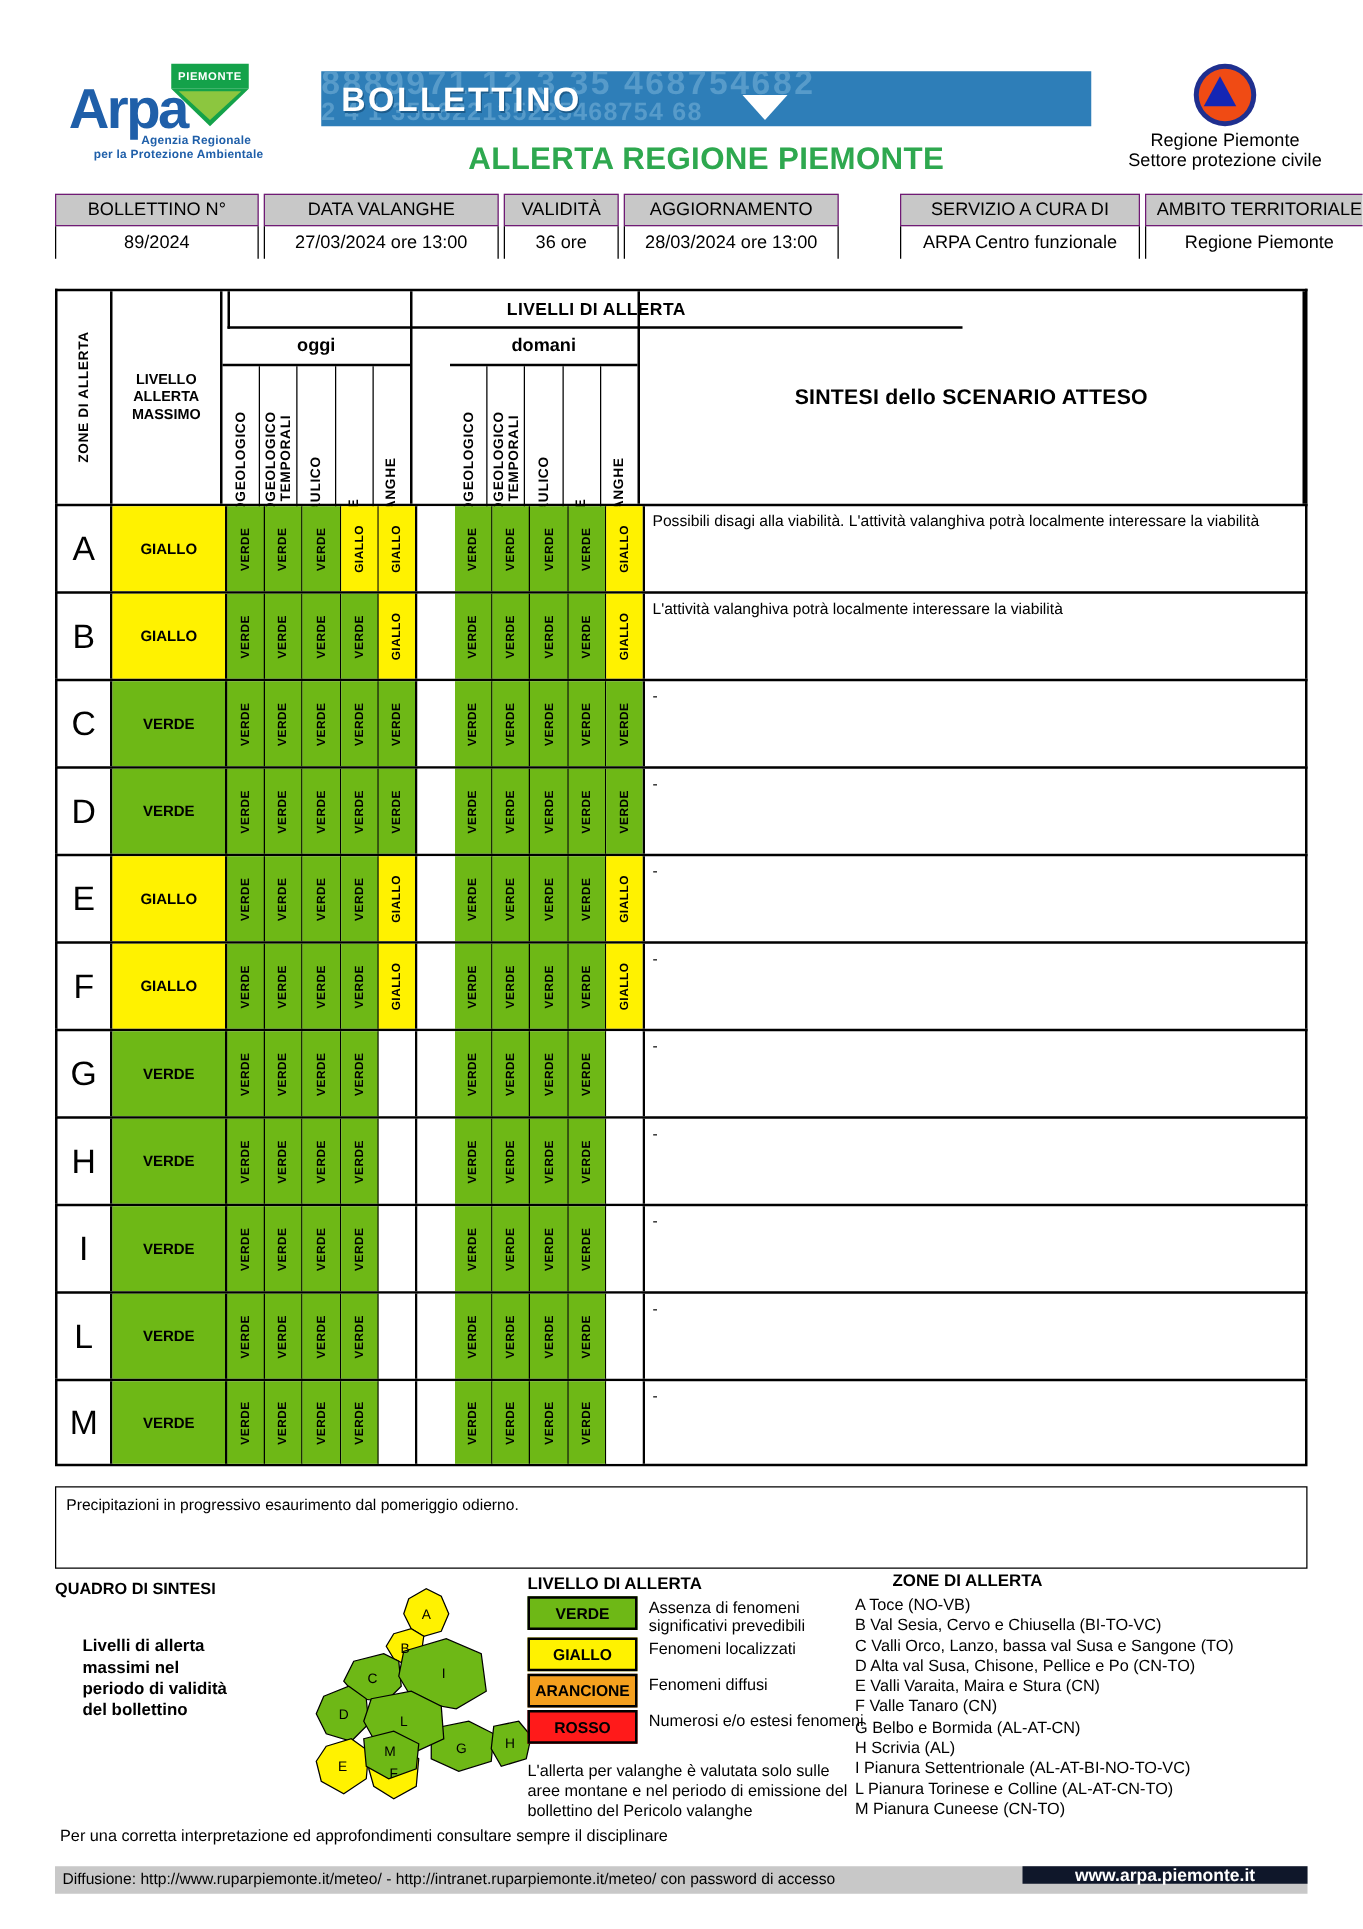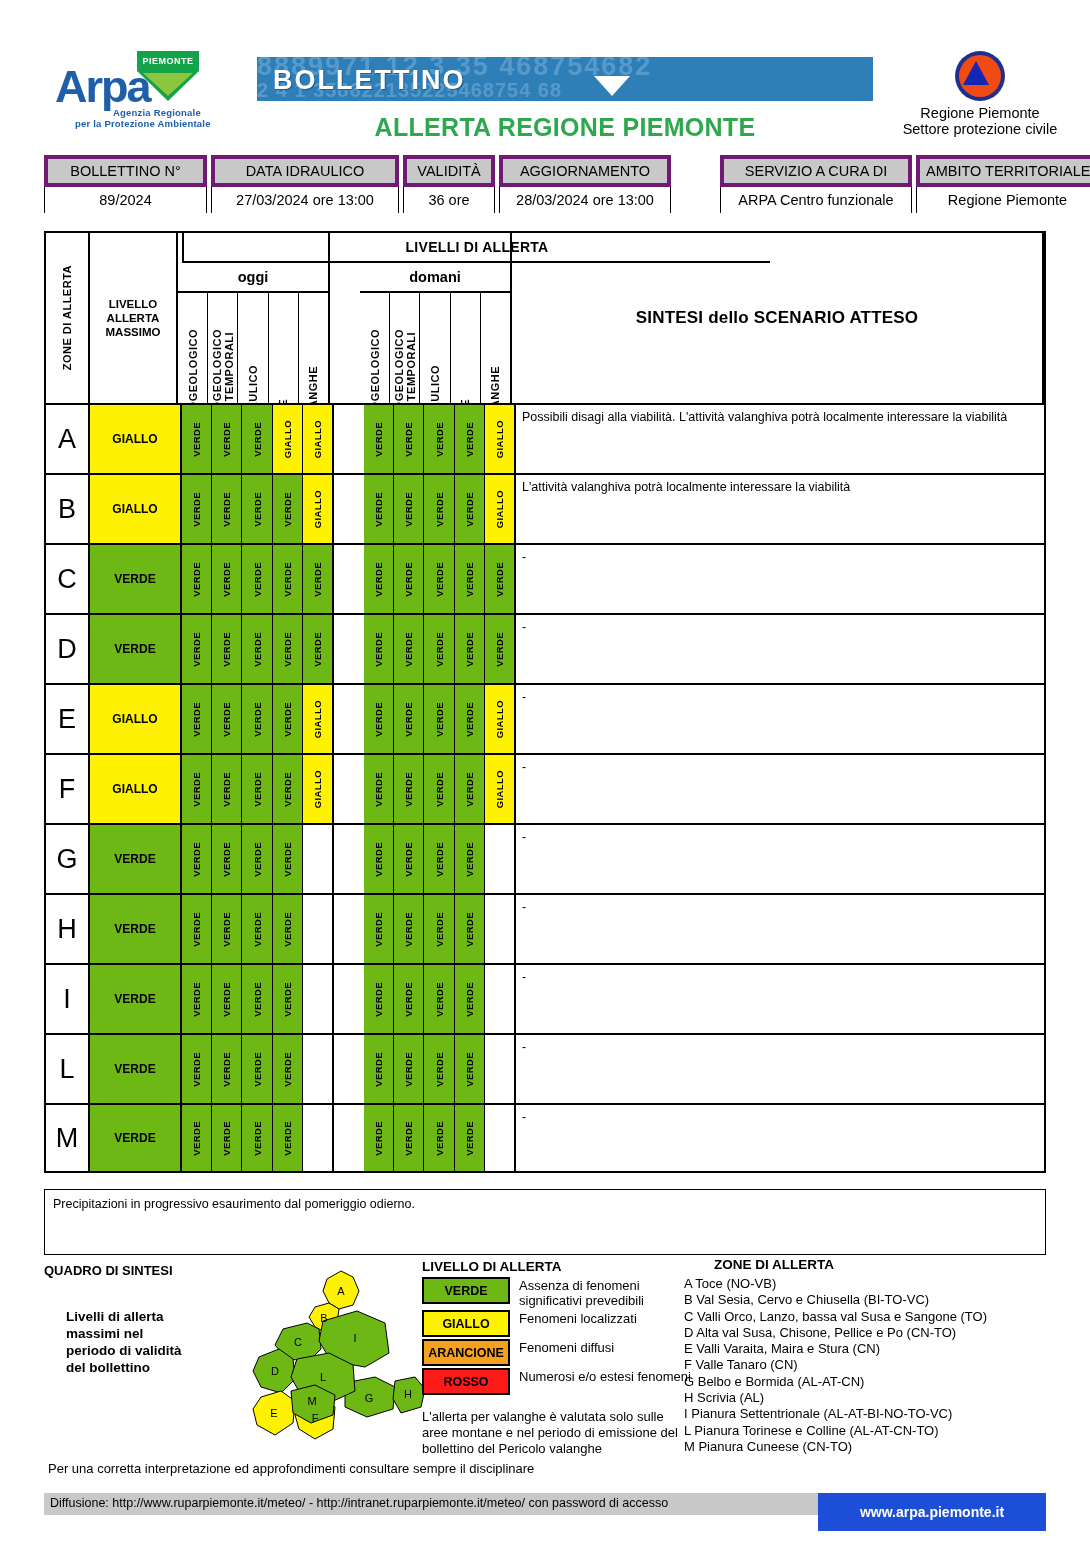--- a/index.html
+++ b/index.html
@@ -88,21 +88,21 @@
     border-left:13px solid transparent; border-right:13px solid transparent;
     border-bottom:24px solid #1426B4;
   }
   .pc-t1 { font-size:14.5px; margin-top:4px; }
   .pc-t2 { font-size:14.5px; }
 
   
   .meta { position:absolute; left:44px; top:142px; width:1002px; display:flex; gap:4px; }
   .meta-col { flex:0 0 auto; }
   .meta-head {
-    background:#C8C8C8; border:4px solid #701a75;
+    background:#C8C8C8; border:1px solid #701a75;
     font-size:14.5px; text-align:center; padding:4px 6px; white-space:nowrap;
   }
   .meta-val {
     font-size:14.5px; text-align:center; padding:5px 6px;
     border-left:1px solid #000; border-right:1px solid #000; white-space:nowrap;
   }
   .mc0 { width:163px; } .mc1 { width:188px; } .mc2 { width:92px; }
   .mc3 { width:172px; } .mc4 { width:192px;margin-left:45px; } .mc5 { width:183px; }
 
   
@@ -223,22 +223,22 @@
   .foot1 {
     position:absolute; left:48px; top:1448px; font-size:13px;
   }
   .footbar {
     position:absolute; left:44px; top:1480px; width:1002px; height:22px;
     background:#C8C8C8;
     padding-left:32px;
   }
   .footbar .txt { position:absolute; left:6px; top:3px; font-size:12.5px; }
   .footbar .url {
-    position:absolute; right:0px; top:0; width:228px; height:38px;
-    background:#1d4ed8; color:#fff; font-size:14px; font-weight:bold;
+    position:absolute; right:0px; top:0; width:228px; height:14px;
+    background:#0f172a; color:#fff; font-size:14px; font-weight:bold;
     display:flex; align-items:center; justify-content:center;
   }
 </style>
 </head>
 <body>
 
 <div class="page">
 
   <div class="header">
     <div class="arpa-logo">
@@ -267,21 +267,21 @@
       <div class="pc-t2">Settore protezione civile</div>
     </div>
   </div>
 
   <div class="meta">
     <div class="meta-col mc0">
       <div class="meta-head">BOLLETTINO N°</div>
       <div class="meta-val">89/2024</div>
     </div>
     <div class="meta-col mc1">
-      <div class="meta-head">DATA IDRAULICO</div>
+      <div class="meta-head">DATA VALANGHE</div>
       <div class="meta-val">27/03/2024 ore 13:00</div>
     </div>
     <div class="meta-col mc2">
       <div class="meta-head">VALIDITÀ</div>
       <div class="meta-val">36 ore</div>
     </div>
     <div class="meta-col mc3">
       <div class="meta-head">AGGIORNAMENTO</div>
       <div class="meta-val">28/03/2024 ore 13:00</div>
     </div>

